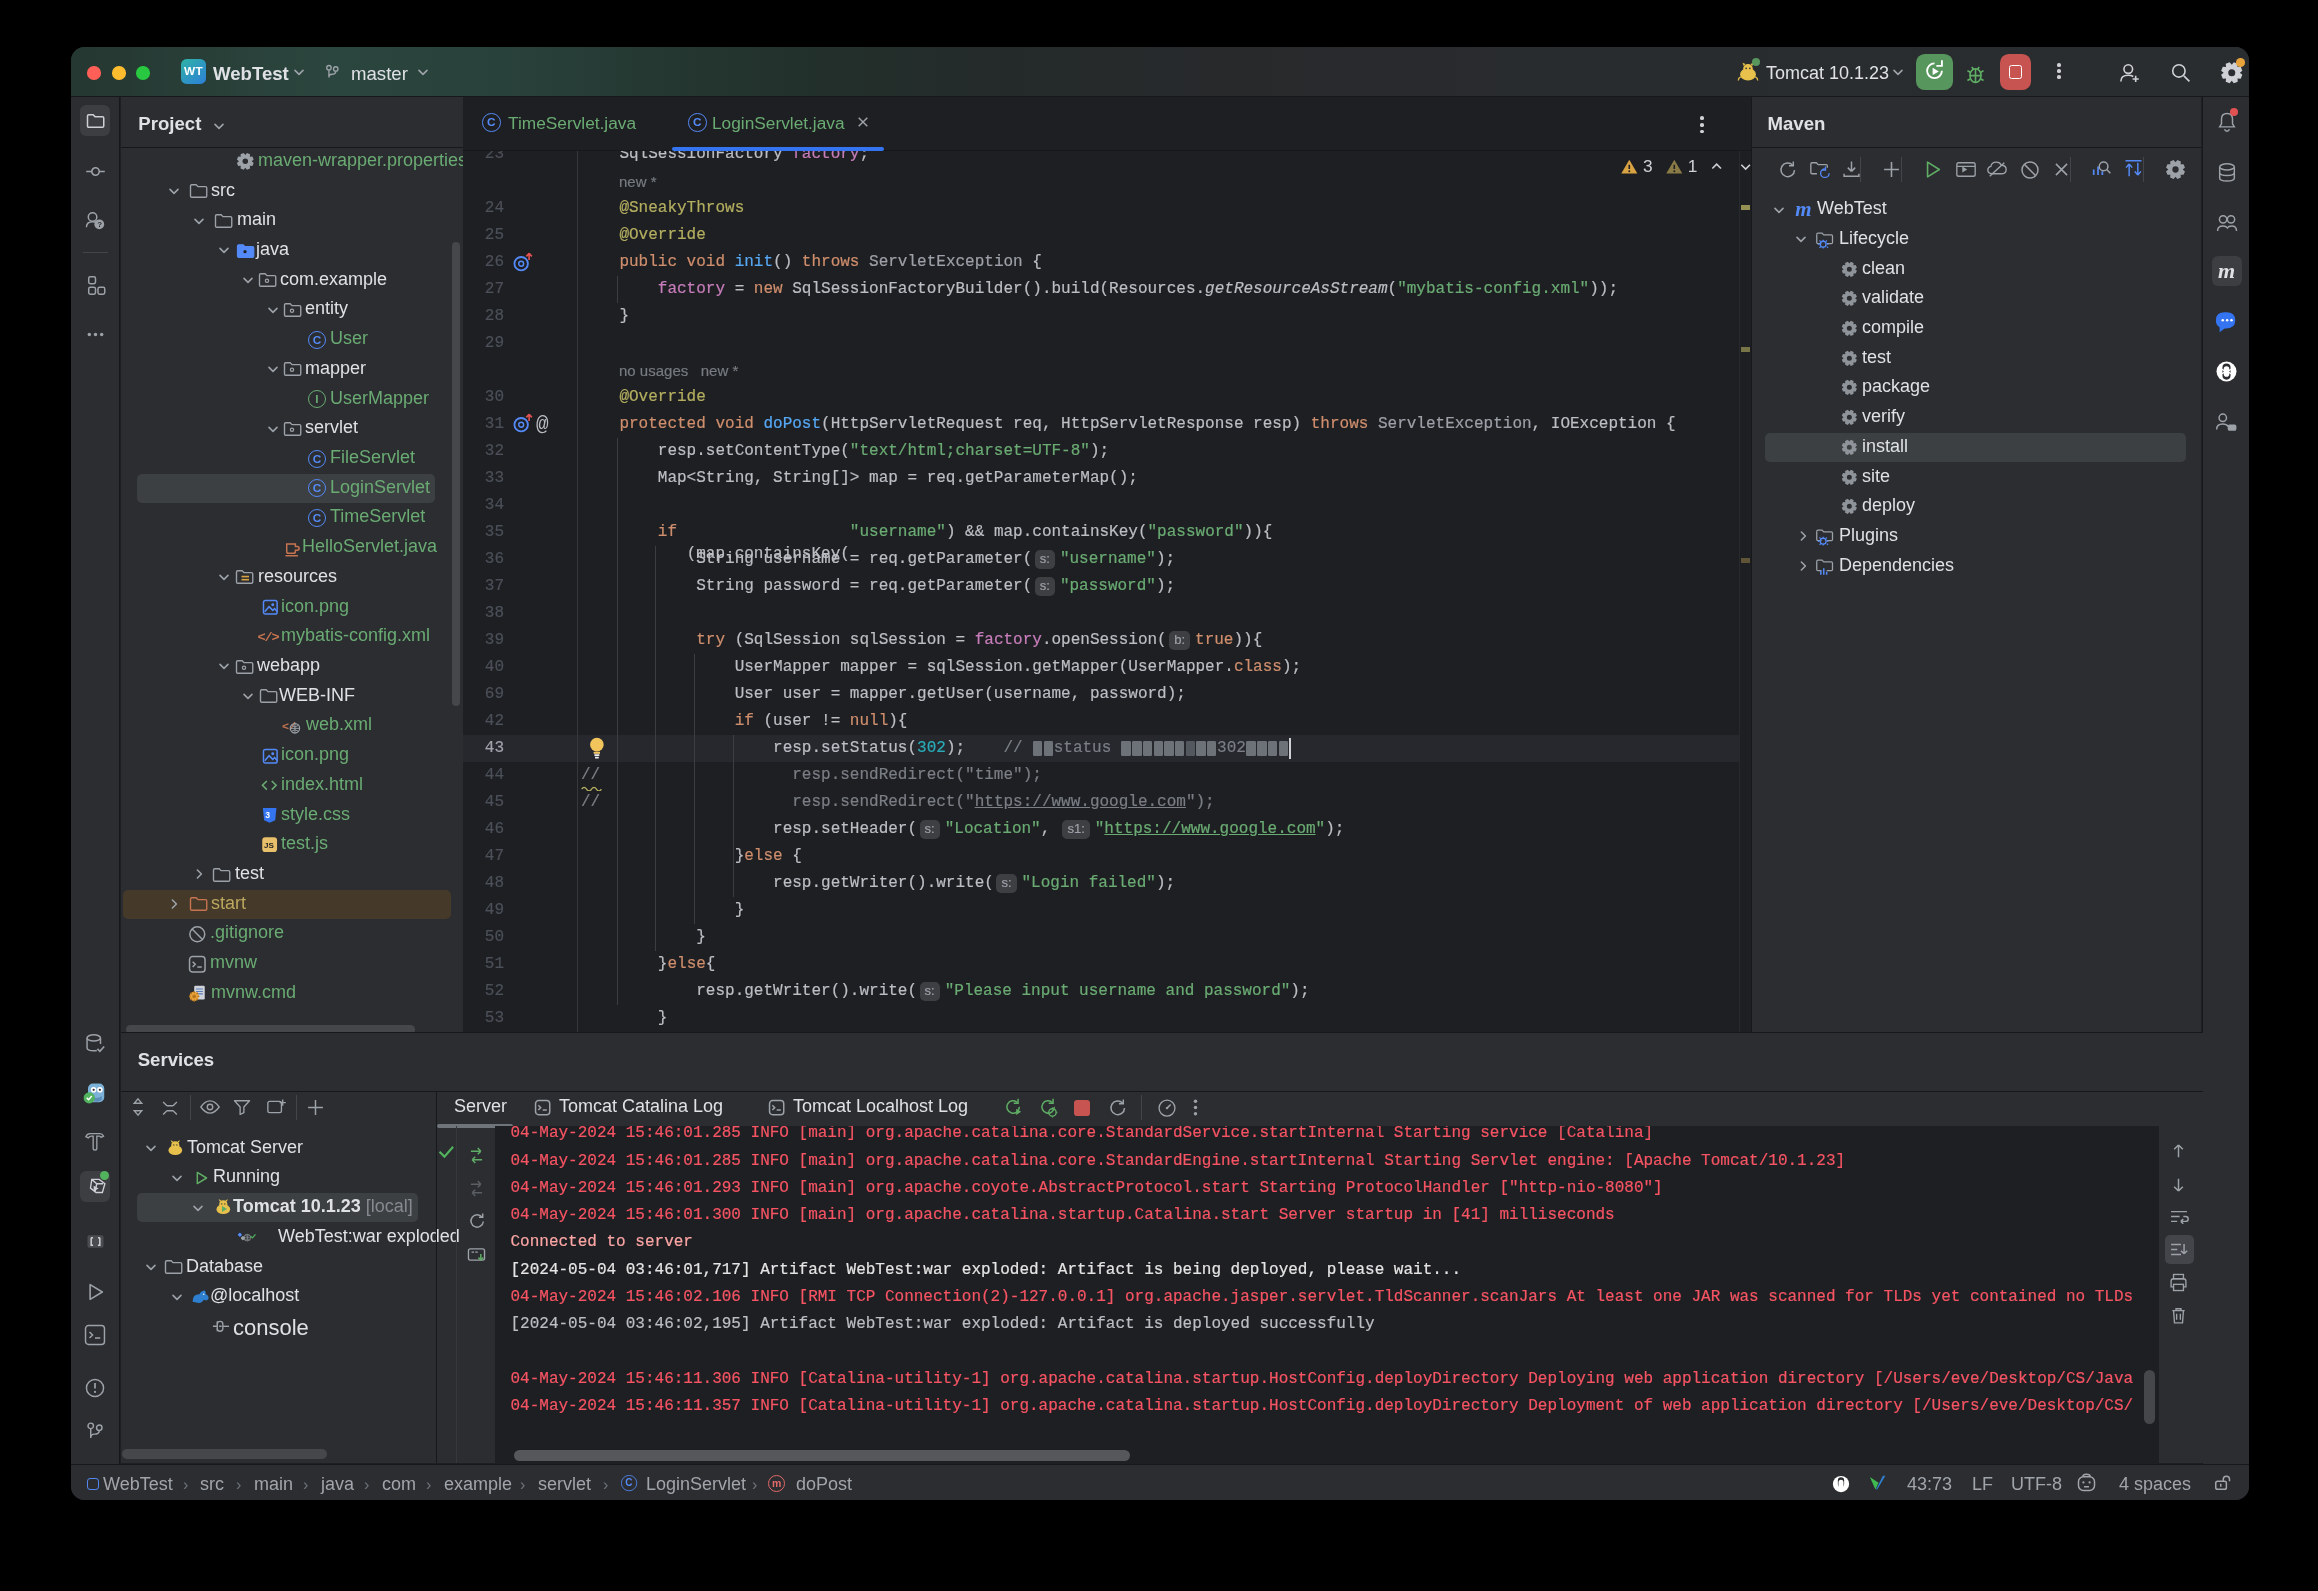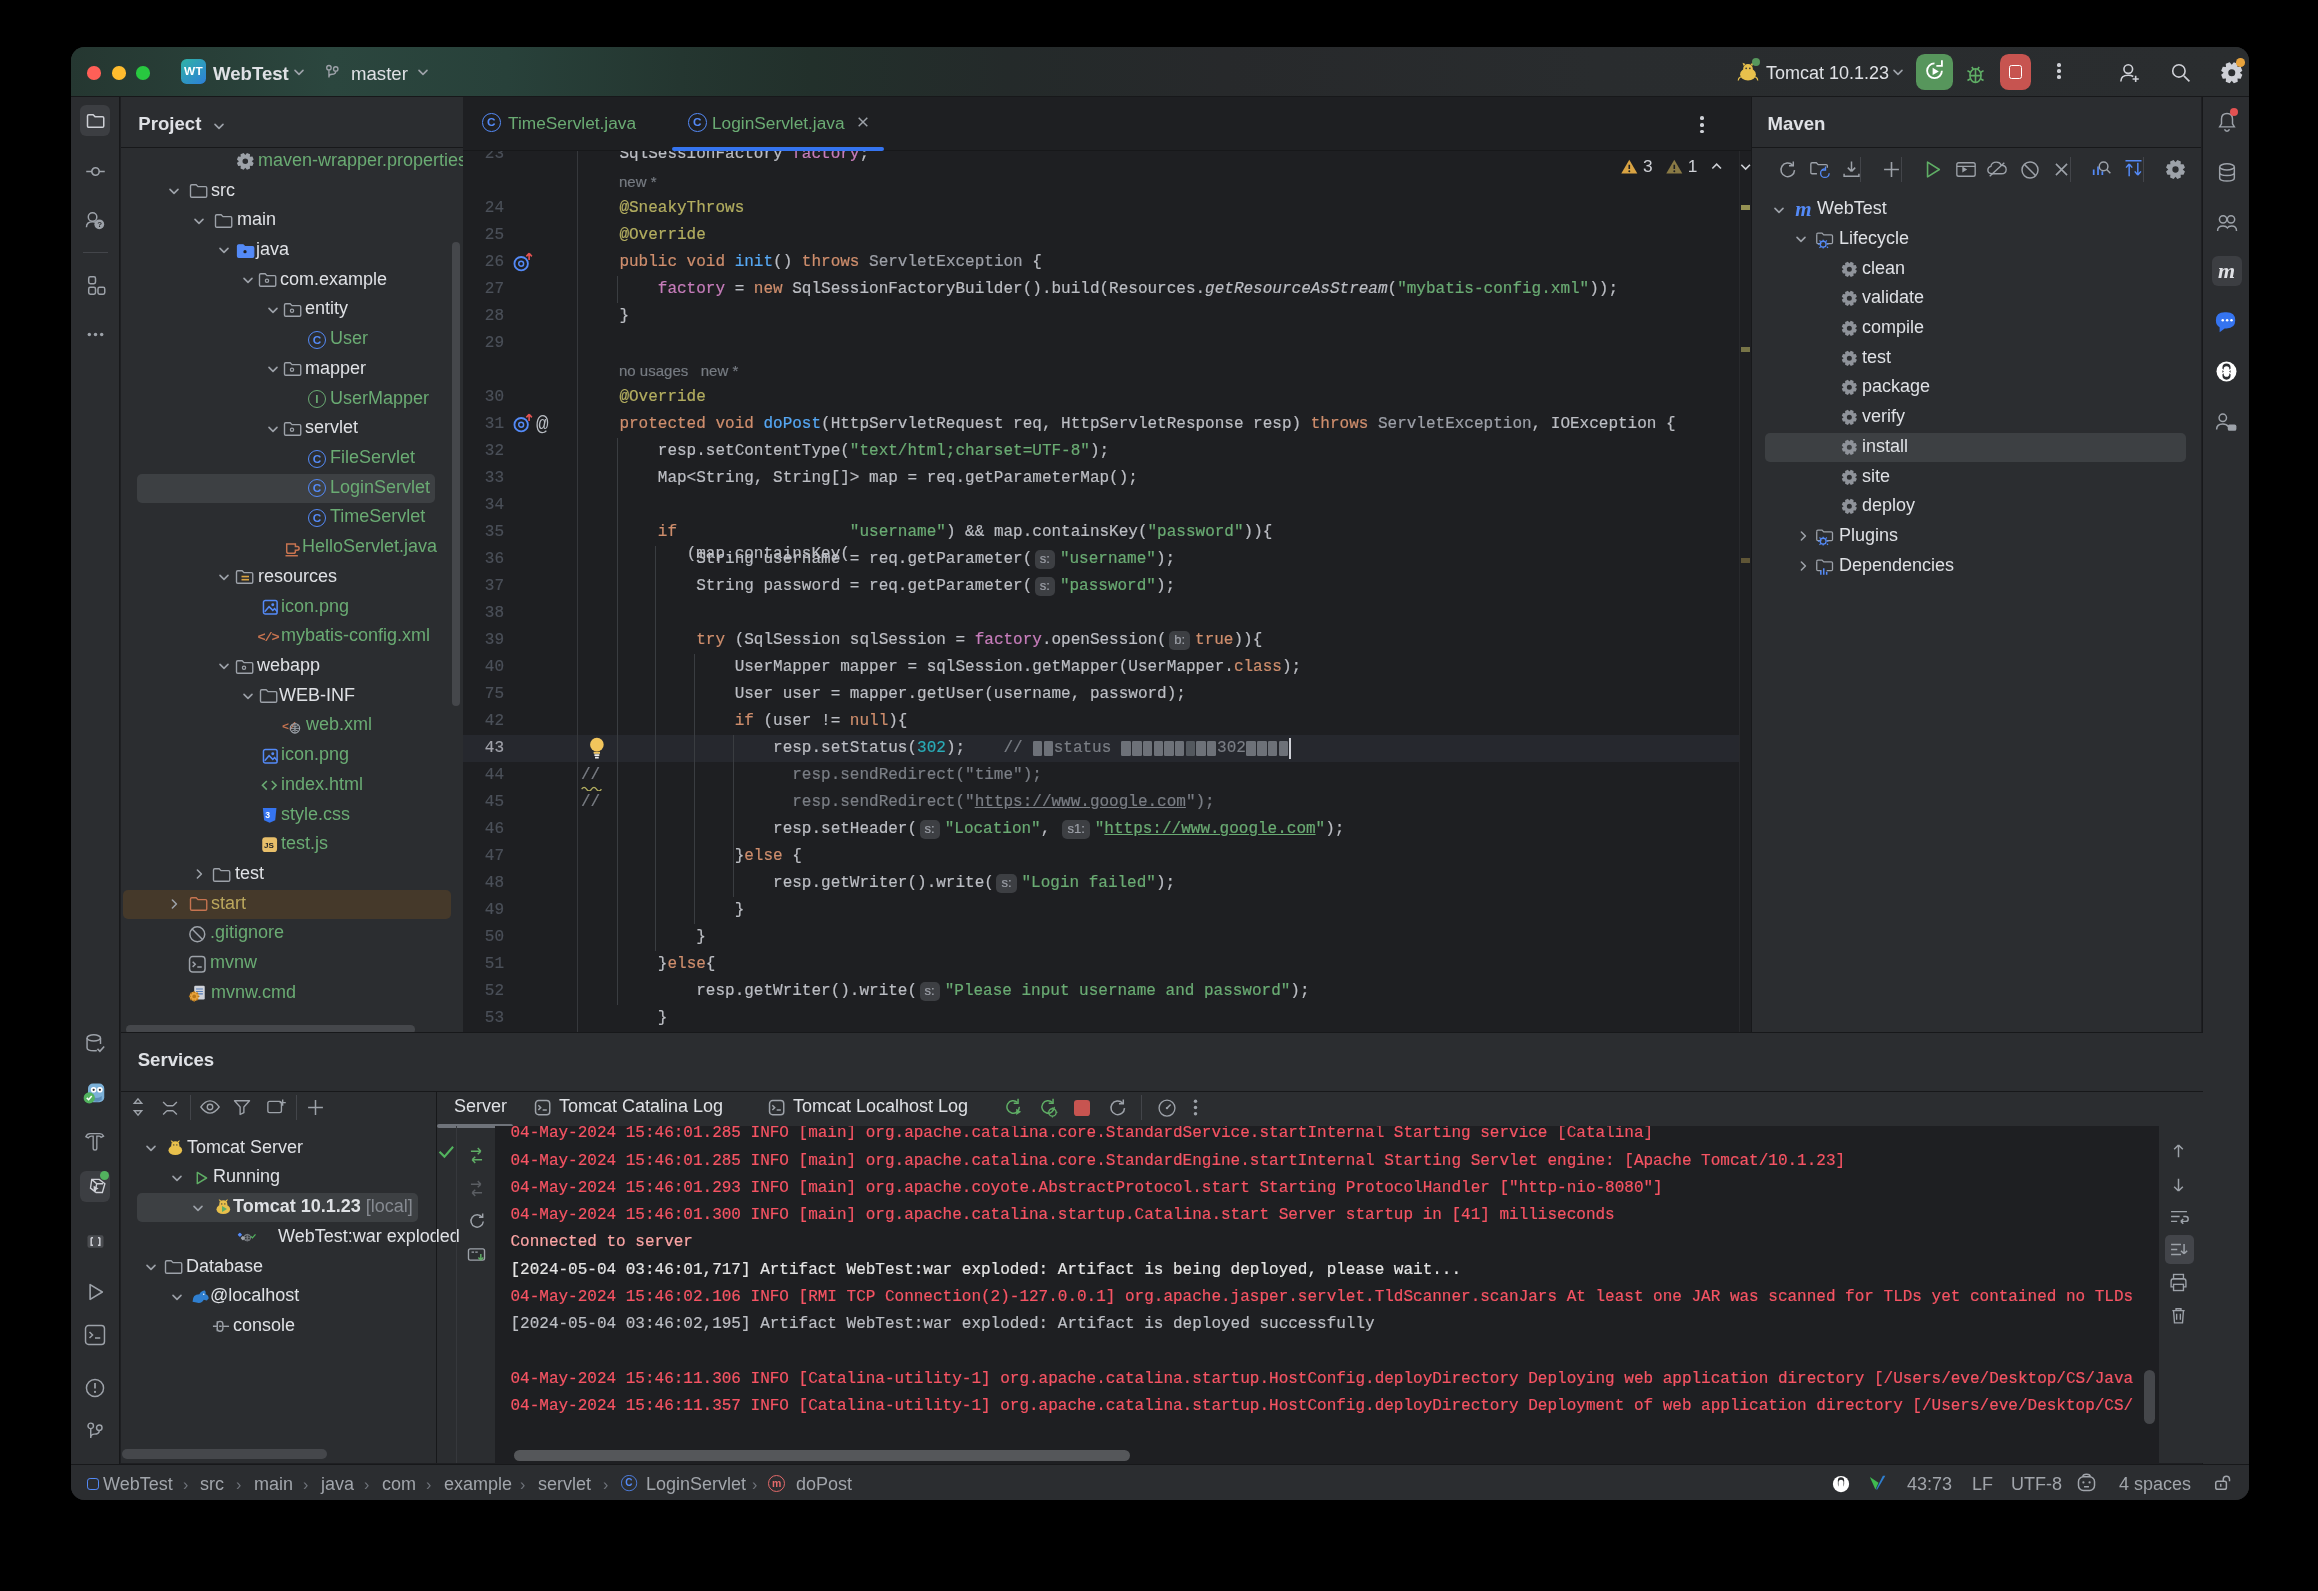--- a/index.html
+++ b/index.html
@@ -452,21 +452,21 @@
 <pre class="abs" style="left:0;top:314px;width:41px;text-align:right;color:#4b5059;display:flex;align-items:center;justify-content:flex-end">31</pre>
 <pre class="abs" style="left:0;top:341px;width:41px;text-align:right;color:#4b5059;display:flex;align-items:center;justify-content:flex-end">32</pre>
 <pre class="abs" style="left:0;top:368px;width:41px;text-align:right;color:#4b5059;display:flex;align-items:center;justify-content:flex-end">33</pre>
 <pre class="abs" style="left:0;top:395px;width:41px;text-align:right;color:#4b5059;display:flex;align-items:center;justify-content:flex-end">34</pre>
 <pre class="abs" style="left:0;top:422px;width:41px;text-align:right;color:#4b5059;display:flex;align-items:center;justify-content:flex-end">35</pre>
 <pre class="abs" style="left:0;top:449px;width:41px;text-align:right;color:#4b5059;display:flex;align-items:center;justify-content:flex-end">36</pre>
 <pre class="abs" style="left:0;top:476px;width:41px;text-align:right;color:#4b5059;display:flex;align-items:center;justify-content:flex-end">37</pre>
 <pre class="abs" style="left:0;top:503px;width:41px;text-align:right;color:#4b5059;display:flex;align-items:center;justify-content:flex-end">38</pre>
 <pre class="abs" style="left:0;top:530px;width:41px;text-align:right;color:#4b5059;display:flex;align-items:center;justify-content:flex-end">39</pre>
 <pre class="abs" style="left:0;top:557px;width:41px;text-align:right;color:#4b5059;display:flex;align-items:center;justify-content:flex-end">40</pre>
-<pre class="abs" style="left:0;top:584px;width:41px;text-align:right;color:#4b5059;display:flex;align-items:center;justify-content:flex-end">75</pre>
+<pre class="abs" style="left:0;top:584px;width:41px;text-align:right;color:#4b5059;display:flex;align-items:center;justify-content:flex-end">69</pre>
 <pre class="abs" style="left:0;top:611px;width:41px;text-align:right;color:#4b5059;display:flex;align-items:center;justify-content:flex-end">42</pre>
 <pre class="abs" style="left:0;top:638px;width:41px;text-align:right;color:#a1a3ab;display:flex;align-items:center;justify-content:flex-end">43</pre>
 <pre class="abs" style="left:0;top:665px;width:41px;text-align:right;color:#4b5059;display:flex;align-items:center;justify-content:flex-end">44</pre>
 <pre class="abs" style="left:0;top:692px;width:41px;text-align:right;color:#4b5059;display:flex;align-items:center;justify-content:flex-end">45</pre>
 <pre class="abs" style="left:0;top:719px;width:41px;text-align:right;color:#4b5059;display:flex;align-items:center;justify-content:flex-end">46</pre>
 <pre class="abs" style="left:0;top:746px;width:41px;text-align:right;color:#4b5059;display:flex;align-items:center;justify-content:flex-end">47</pre>
 <pre class="abs" style="left:0;top:773px;width:41px;text-align:right;color:#4b5059;display:flex;align-items:center;justify-content:flex-end">48</pre>
 <pre class="abs" style="left:0;top:800px;width:41px;text-align:right;color:#4b5059;display:flex;align-items:center;justify-content:flex-end">49</pre>
 <pre class="abs" style="left:0;top:827px;width:41px;text-align:right;color:#4b5059;display:flex;align-items:center;justify-content:flex-end">50</pre>
 <pre class="abs" style="left:0;top:854px;width:41px;text-align:right;color:#4b5059;display:flex;align-items:center;justify-content:flex-end">51</pre>
@@ -913,21 +913,21 @@
         </svg>
       </div>
       <div class="abs" style="left:89px;top:252px;font-size:18px;white-space:nowrap"><span style="color:#dfe1e5">@localhost</span></div>
 <div class="abs" style="left:90px;top:283px;width:20px;height:20px;display:flex;align-items:center;justify-content:center">
         <svg width="20" height="18.6" viewBox="0 0 32 30" fill="none" xmlns="http://www.w3.org/2000/svg">
           <path d="M10 12 v-5 M10 23 v-5 M3 15 h7 M17 15 h-4" stroke="#9da2a9" stroke-width="2.2"></path>
           <rect x="10" y="7" width="9" height="16" rx="4.5" stroke="#9da2a9" stroke-width="2.2"></rect>
           <path d="M19 15 h10" stroke="#9da2a9" stroke-width="2.2"></path>
         </svg>
       </div>
-      <div class="abs" style="left:112px;top:282px;font-size:18px;white-space:nowrap"><span style="color:#dfe1e5">console</span></div>
+      <div class="abs" style="left:112px;top:282px;font-size:22px;white-space:nowrap"><span style="color:#dfe1e5">console</span></div>
 <div class="abs" style="left:1.2px;top:416px;width:205px;height:10px;border-radius:5px;background:#45474b"></div>
 <div class="abs" style="left:315px;top:58px;width:1px;height:374px;background:#17181a"></div>
 <div class="abs" style="left:316px;top:110px"><svg width="18.6" height="17.3" viewBox="0 0 30 28" fill="none" xmlns="http://www.w3.org/2000/svg">
           <path d="M4 14 l8 8 14-16" stroke="#52b35e" stroke-width="3.4" fill="none"></path>
         </svg></div>
 <div class="abs" style="left:335px;top:93px;width:1px;height:338px;background:#36383c"></div>
 <div class="abs" style="left:344px;top:111px;width:23.5px;height:23.5px;display:flex;align-items:center;justify-content:center">
         <svg width="21" height="21" viewBox="0 0 34 34" fill="none" xmlns="http://www.w3.org/2000/svg">
           <path d="M8 10 h16 M24 10 l-5-5 M24 10 l-5 5" stroke="#5fad65" stroke-width="2.4" fill="none"></path>
           <path d="M26 24 h-16 M10 24 l5-5 M10 24 l5 5" stroke="#5fad65" stroke-width="2.4" fill="none"></path>

